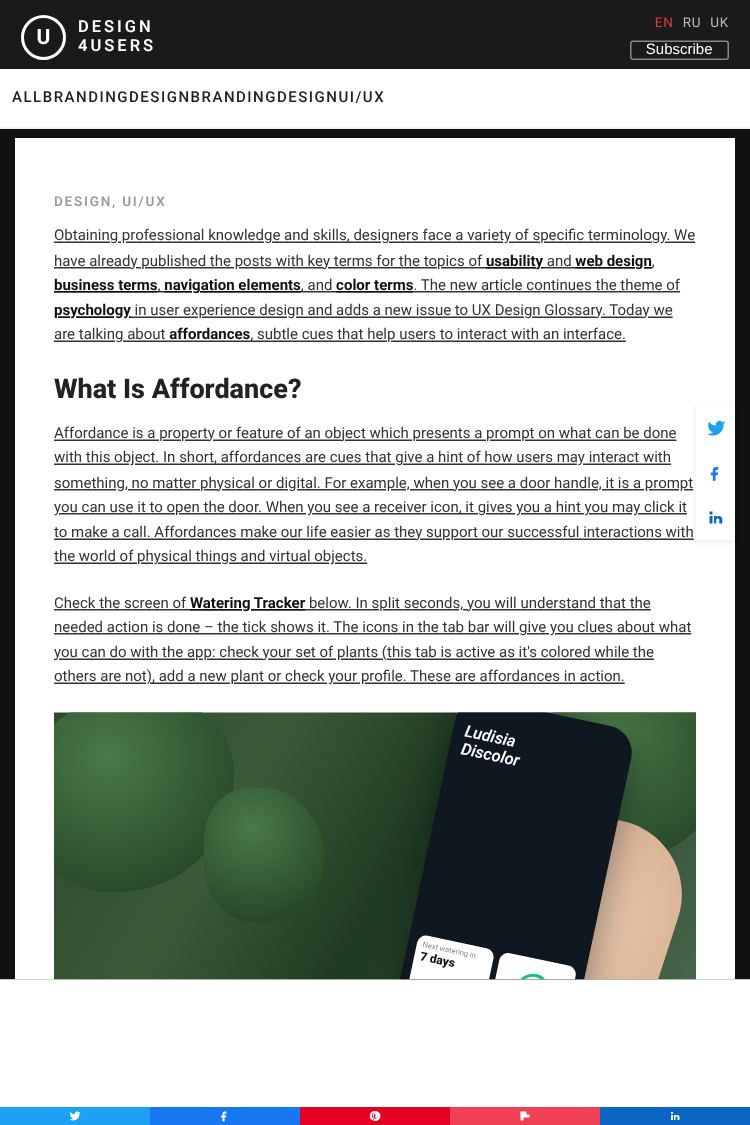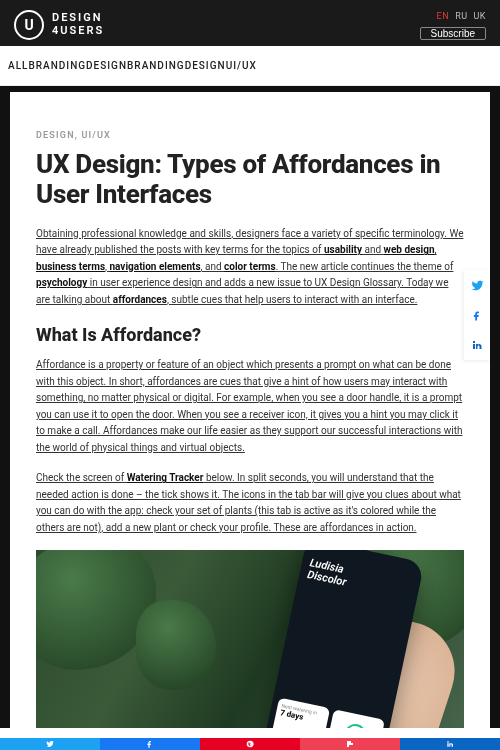--- a/index.html
+++ b/index.html
@@ -74,21 +74,20 @@
     <a>DESIGN</a>
     <a>BRANDING</a>
     <a>DESIGN</a>
     <a>UI/UX</a>
   </div>
 </div>
 
 <div class="page">
   <div class="sheet">
     <div class="cat">DESIGN, UI/UX</div>
-    <h1>UX Design: Types of Affordances in User Interfaces</h1>
 
     <p class="body">
       <span>Obtaining professional knowledge and skills, designers face a variety of specific terminology. We have already published the posts with key terms for the topics of </span><a>usability</a><span> and </span><a>web design</a><span>, </span><a>business terms</a><span>, </span><a>navigation elements</a><span>, and </span><a>color terms</a><span>. The new article continues the theme of </span><a>psychology</a><span> in user experience design and adds a new issue to UX Design Glossary.  Today we are talking about </span><strong>affordances</strong><span>, subtle cues that help users to interact with an interface.</span>
     </p>
 
     <h2>What Is Affordance?</h2>
 
     <p class="body">Affordance is a property or feature of an object which presents a prompt on what can be done with this object. In short, affordances are cues that give a hint of how users may interact with something, no matter physical or digital. For example, when you see a door handle, it is a prompt you can use it to open the door. When you see a receiver icon, it gives you a hint you may click it to make a call. Affordances make our life easier as they support our successful interactions with the world of physical things and virtual objects.</p>
 
     <p class="body">

